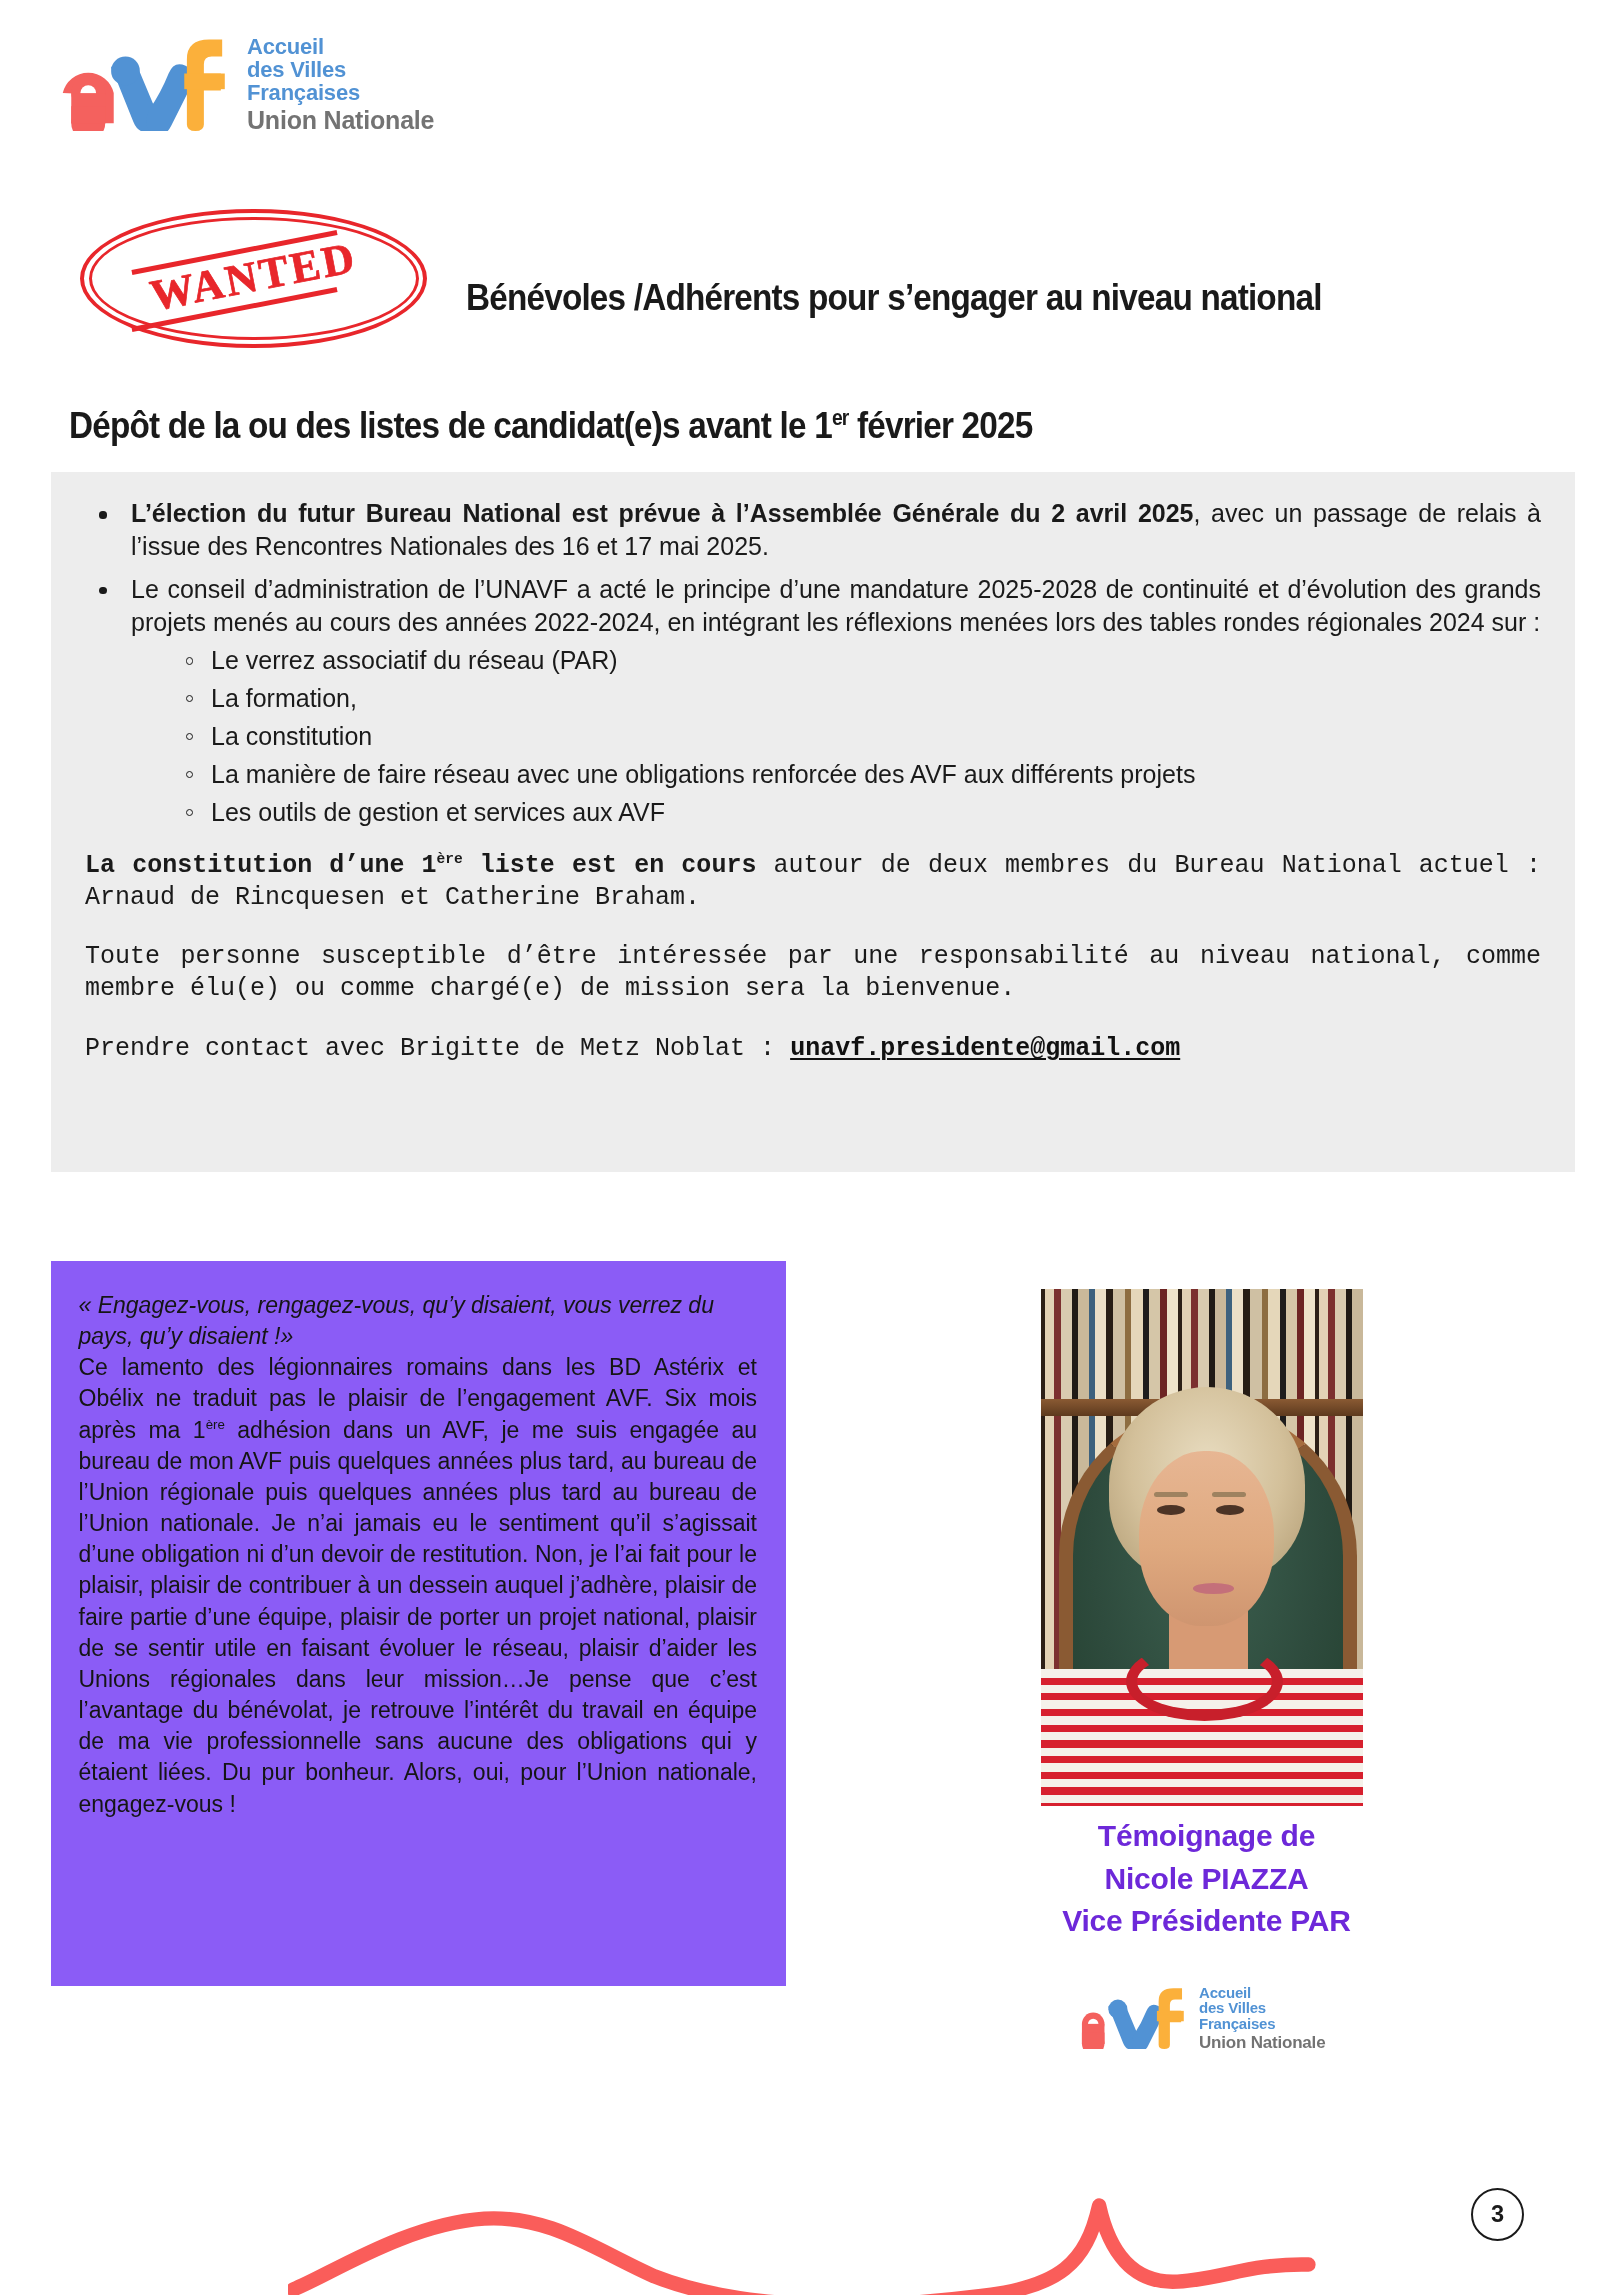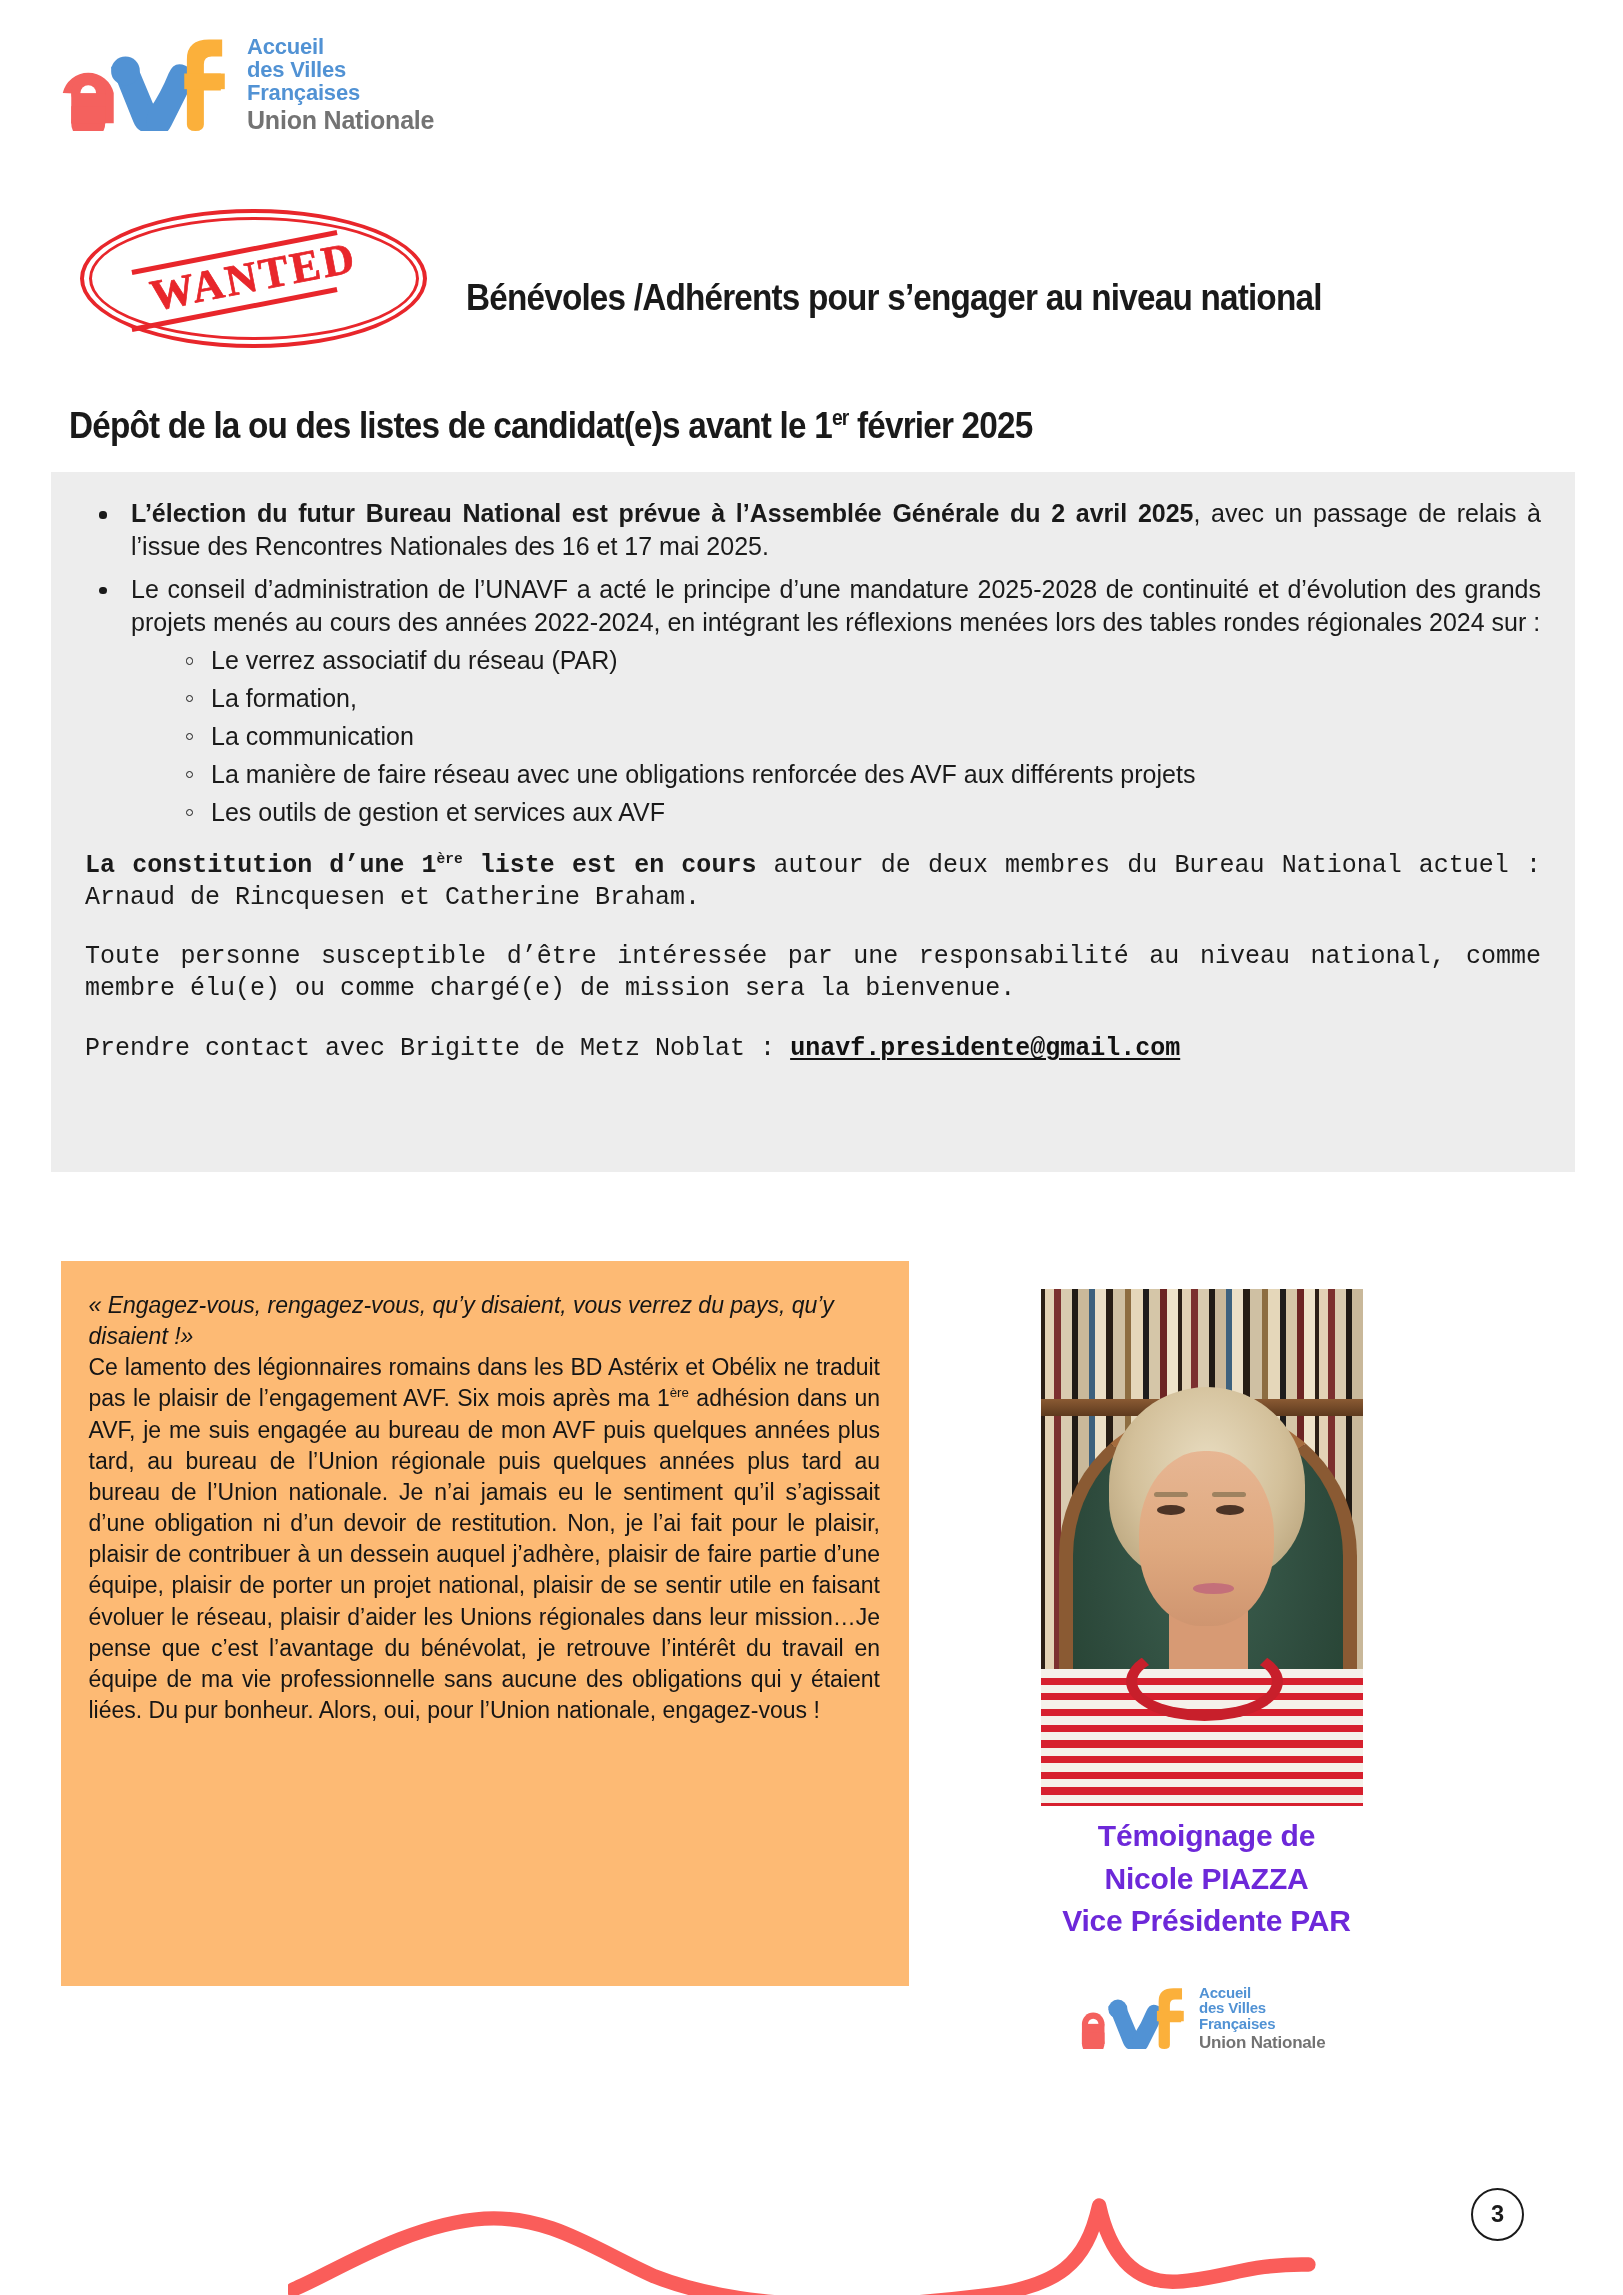--- a/index.html
+++ b/index.html
@@ -124,23 +124,23 @@
   #info-panel .sp-c { height: 27.5px; }
   .bold { font-weight: bold; }
   .mail-link {
     font-weight: bold; color: #111; text-decoration: underline;
     text-underline-offset: 3.3px; text-decoration-thickness: 2px;
   }
 
   
   #testimonial-panel {
     position: absolute;
-    left: 61px; top: 1261px;
-    width: 848px; height: 725px;
-    background: #fdba74;
+    left: 51px; top: 1261px;
+    width: 735px; height: 725px;
+    background: #8b5cf6;
     box-sizing: border-box;
     padding: 29px 29px 0 27.5px;
   }
   #testimonial-panel p {
     margin: 0;
     font-size: 23px;
     line-height: 1.355;
     color: #151515;
     text-align: justify;
   }
@@ -306,21 +306,21 @@
 
 <div id="subheadline"><span>Dépôt de la ou des listes de candidat(e)s avant le 1</span><sup>er</sup><span> février 2025</span></div>
 
 <div id="info-panel">
   <ul class="lvl1">
     <li class="b1"><span class="bold">L’élection du futur Bureau National est prévue à l’Assemblée Générale du 2 avril 2025</span><span>, avec un passage de relais à l’issue des Rencontres Nationales des 16 et 17 mai 2025.</span></li>
     <li class="b1"><span>Le conseil d’administration de l’UNAVF a acté le principe d’une mandature 2025-2028  de continuité et d’évolution des grands projets menés au cours des années 2022-2024, en intégrant les réflexions menées lors des tables rondes régionales 2024 sur :</span>
       <ul class="lvl2">
         <li class="b2">Le verrez associatif du réseau (PAR)</li>
         <li class="b2">La formation,</li>
-        <li class="b2">La communication</li>
+        <li class="b2">La constitution</li>
         <li class="b2">La manière de faire réseau avec une obligations renforcée des AVF aux différents projets</li>
         <li class="b2">Les outils de gestion et services aux AVF</li>
       </ul>
     </li>
   </ul>
 
   <div class="sp-a"></div>
 
   <p class="para"><span class="bold">La constitution d’une 1</span><sup class="bold">ère</sup><span class="bold"> liste est en cours</span><span> autour de deux membres du Bureau National actuel : Arnaud de Rincquesen et Catherine Braham.</span></p>
 

